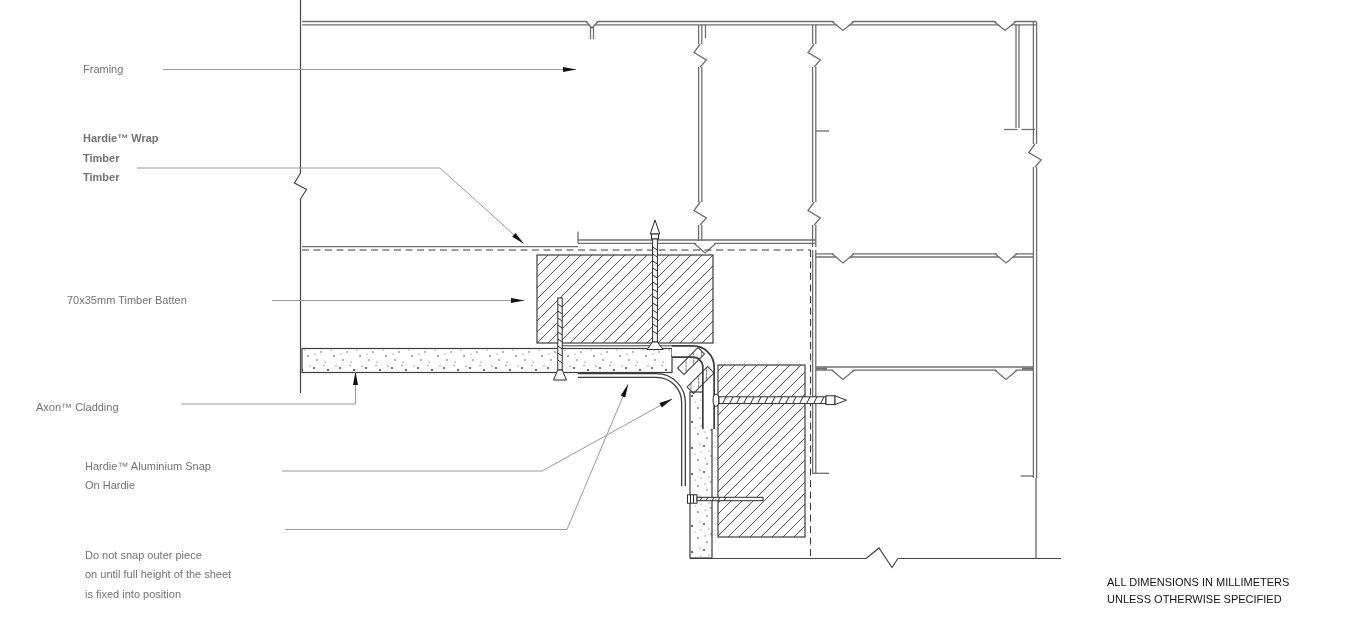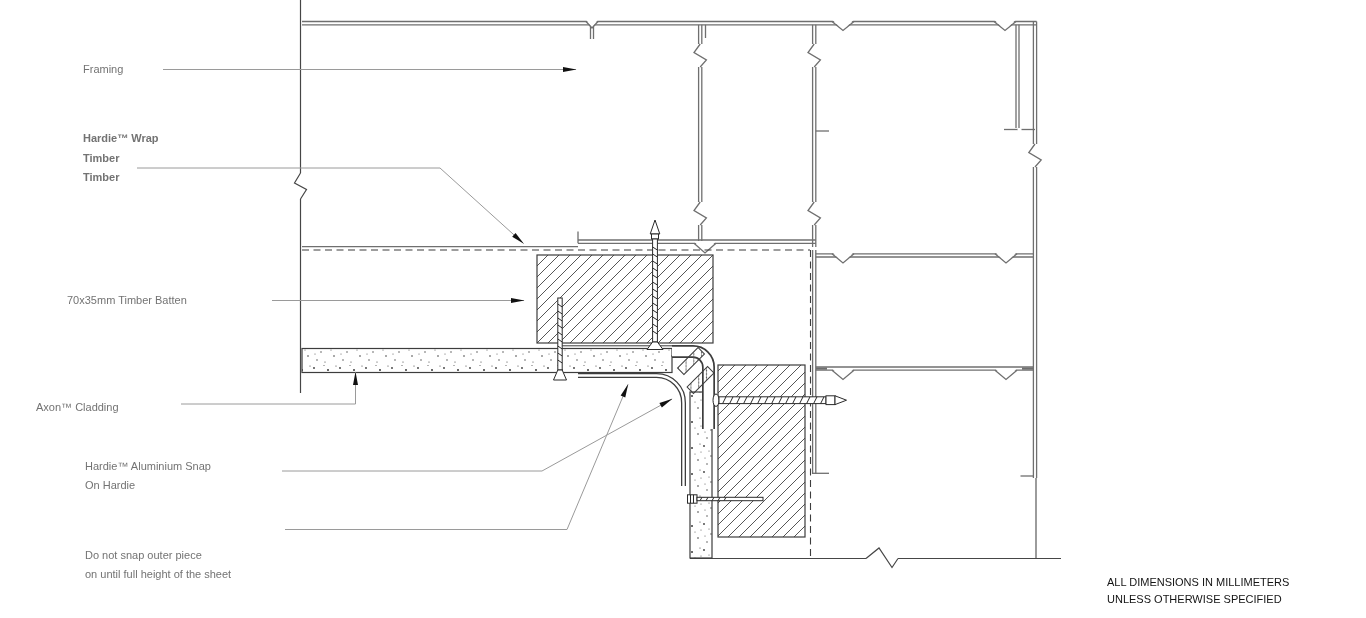--- a/index.html
+++ b/index.html
@@ -215,20 +215,21 @@
   </div>
 
   <div class="lbl" style="left:85px;top:456.5px;">
     <div>Hardie™ Aluminium Snap</div>
     <div>On Hardie</div>
   </div>
 
   <div class="lbl" style="left:85px;top:520.5px;margin-top:25px;">
     <div>Do not snap outer piece</div>
     <div>on until full height of the sheet</div>
+    <div>is fixed into position</div>
   </div>
 
   <div class="note">
     <div>ALL DIMENSIONS IN MILLIMETERS</div>
     <div>UNLESS OTHERWISE SPECIFIED</div>
   </div>
 
 </div>
 
 </body></html>

